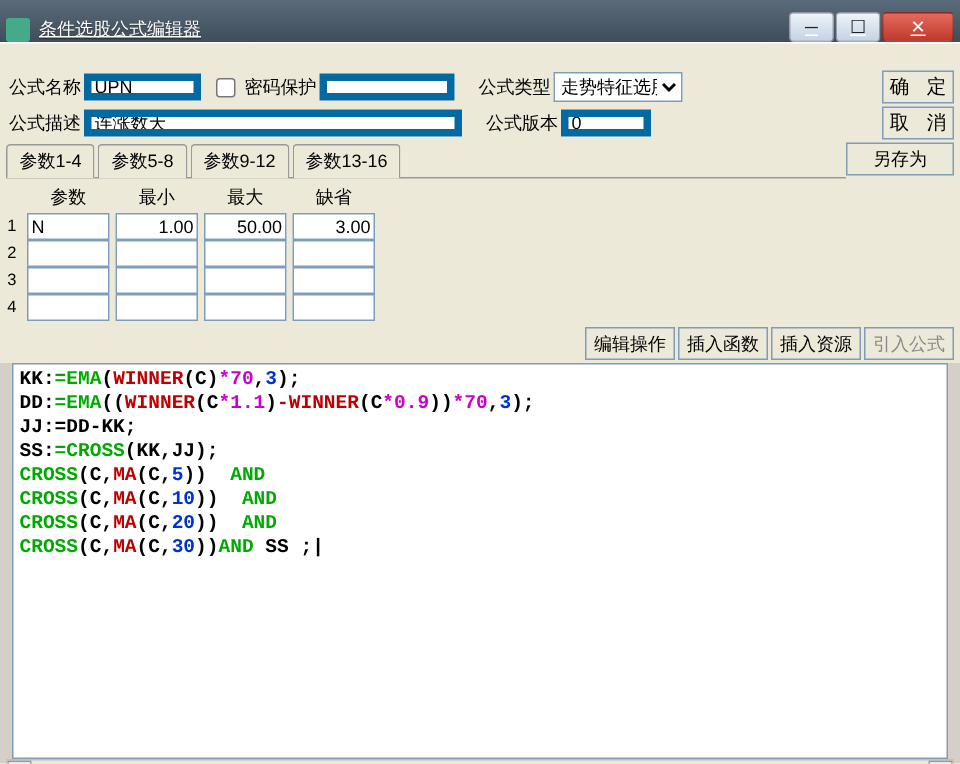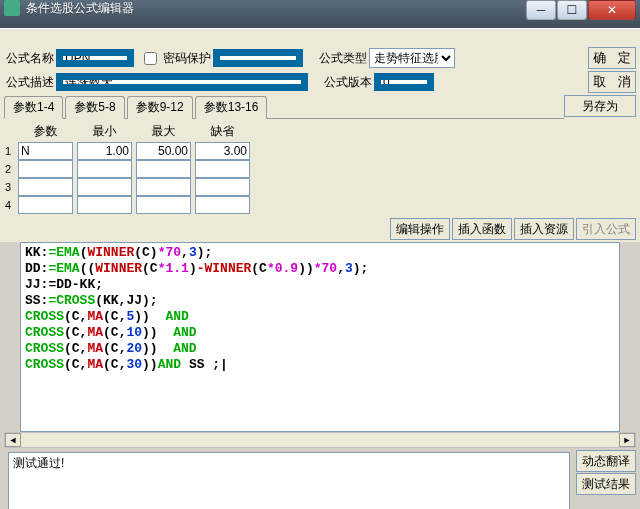--- a/index.html
+++ b/index.html
@@ -1,45 +1,45 @@
 <!DOCTYPE html>
 <html><head>
 <meta charset="utf-8">
 <style>
 * { box-sizing: border-box; margin: 0; padding: 0; }
 body { font-family: "SimSun", "Microsoft YaHei", sans-serif; font-size: 12px; background: #d4d0c8; width: 640px; height: 509px; overflow: hidden; }
-.titlebar { height: 28px; background: linear-gradient(180deg, #5a6b7b 0%, #3f4d59 100%); display: flex; align-items: flex-start; padding: 0 4px; color: #fff; }
+.titlebar { height: 28px; background: linear-gradient(180deg, #5a6b7b 0%, #3f4d59 100%); display: flex; align-items: flex-end; padding: 0 4px; color: #fff; text-decoration: underline; }
 .titlebar-icon { width: 16px; height: 16px; margin-right: 6px; display:inline-block; background:#4a8; border-radius:2px;}
 .titlebar-title { flex: 1; font-size: 12px; text-shadow: 0 1px 1px rgba(0,0,0,.4); }
 .winbtn { width: 30px; height: 20px; margin-left: 1px; display: flex; align-items: center; justify-content: center; border: 1px solid rgba(0,0,0,.3); border-radius: 3px; font-family: Arial; font-size: 12px; cursor: pointer; }
 .winbtn.min { background: linear-gradient(180deg,#eef3f9,#c4d3e3); color:#222; }
 .winbtn.max { background: linear-gradient(180deg,#eef3f9,#c4d3e3); color:#222; }
 .winbtn.close { background: linear-gradient(180deg,#e56a5f,#c0392b); color:#fff; width:48px;}
 .panel { padding: 18px 4px 0 4px; background:#ece9d8; border-top:1px solid #fff;}
 .row { display: flex; align-items: center; margin-bottom: 2px; }
 .lbl { display: inline-block; padding: 0 2px; }
-.text-input { height: 18px; border: 7px solid #0369a1; background: #fff; padding: 0 2px; font-size: 12px; font-family:inherit;}
+.text-input { height: 18px; border: 5px solid #0369a1; background: #fff; padding: 0 2px; font-size: 12px; font-family:inherit;}
 .btn { width: 48px; height: 22px; background: #ece9d8; border: 1px solid #7f9db9; font-size: 13px; cursor: pointer; letter-spacing:4px; padding-left:4px; font-family:inherit;}
 .btn2 { height: 22px; padding: 0 6px; background: #ece9d8; border: 1px solid #7f9db9; font-size: 12px; cursor: pointer; font-family:inherit;}
 .checkbox { width: 13px; height: 13px; margin-right: 4px; }
 .select { height: 20px; border: 1px solid #7f9db9; background: #fff; font-size: 12px; font-family:inherit;}
 .tabs { display: flex; border-bottom: 1px solid #999; margin-top:2px;}
 .tab { padding: 2px 8px; border: 1px solid #999; border-bottom: none; margin-right: 2px; background: #ece9d8; cursor: pointer; position:relative; top:1px; border-radius:3px 3px 0 0;text-align:right;}
 .tab.active { background: #ece9d8; border-bottom:1px solid #ece9d8;}
 .param-grid { margin-top: 4px; display: flex; gap: 4px; }
 .param-col { display: flex; flex-direction: column; }
 .col-head { text-align: center; font-size: 12px; padding-bottom: 2px; }
 .cell { width: 55px; height: 18px; border: 1px solid #7f9db9; background: #fff; font-size: 12px; padding: 0 2px; font-family:inherit; text-align:right;}
 .cell.name { text-align:left; width: 55px; }
 .rownums { display:flex; flex-direction:column; justify-content:flex-end; padding-top:16px;}
 .rownum { height:18px; line-height:18px; font-size:11px; text-align:right; padding-right:3px; width:10px;}
 .midbtns { display:flex; justify-content:flex-end; gap:2px; padding:4px 4px 2px 0; background:#ece9d8;}
 .toolbtn { height:22px; padding:0 5px; border:1px solid #7f9db9; background:#ece9d8; font-size:12px; cursor:pointer; font-family:inherit;}
 .toolbtn.disabled { color:#888;}
-.code { height: 190px; background:#fff; border:1px solid #7f9db9; margin:0 20px; padding:2px 4px; font-family:"Consolas","Courier New",monospace; font-size:13px; font-weight:bold; overflow:auto; white-space:pre; line-height:16px;}
+.code { height: 264px; background:#fff; border:1px solid #7f9db9; margin:0 8px; padding:2px 4px; font-family:"Consolas","Courier New",monospace; font-size:13px; font-weight:bold; overflow:auto; white-space:pre; line-height:16px;}
 .kw{color:#0a0;} .fn{color:#c00000;} .op{color:#cc00cc;} .num{color:#0033cc;}
 .output { height:58px; background:#fff; border:1px solid #7f9db9; margin:2px 4px 0 4px; padding:2px 4px; overflow:auto;}
 .bottom-wrap { display:flex; margin:2px 4px 4px 4px; gap:2px;}
 .scroll-h { height:16px; background:#ece9d8; border:1px solid #c0c0c0; margin:0 4px; display:flex; align-items:center;}
 .scroll-arrow{ width:16px; height:14px; background:#ece9d8; border:1px solid #999; font-size:9px; display:flex;align-items:center;justify-content:center;}
 .scroll-track{ flex:1; background:#e8e8e8;}
 </style>
 </head>
 <body>
 

